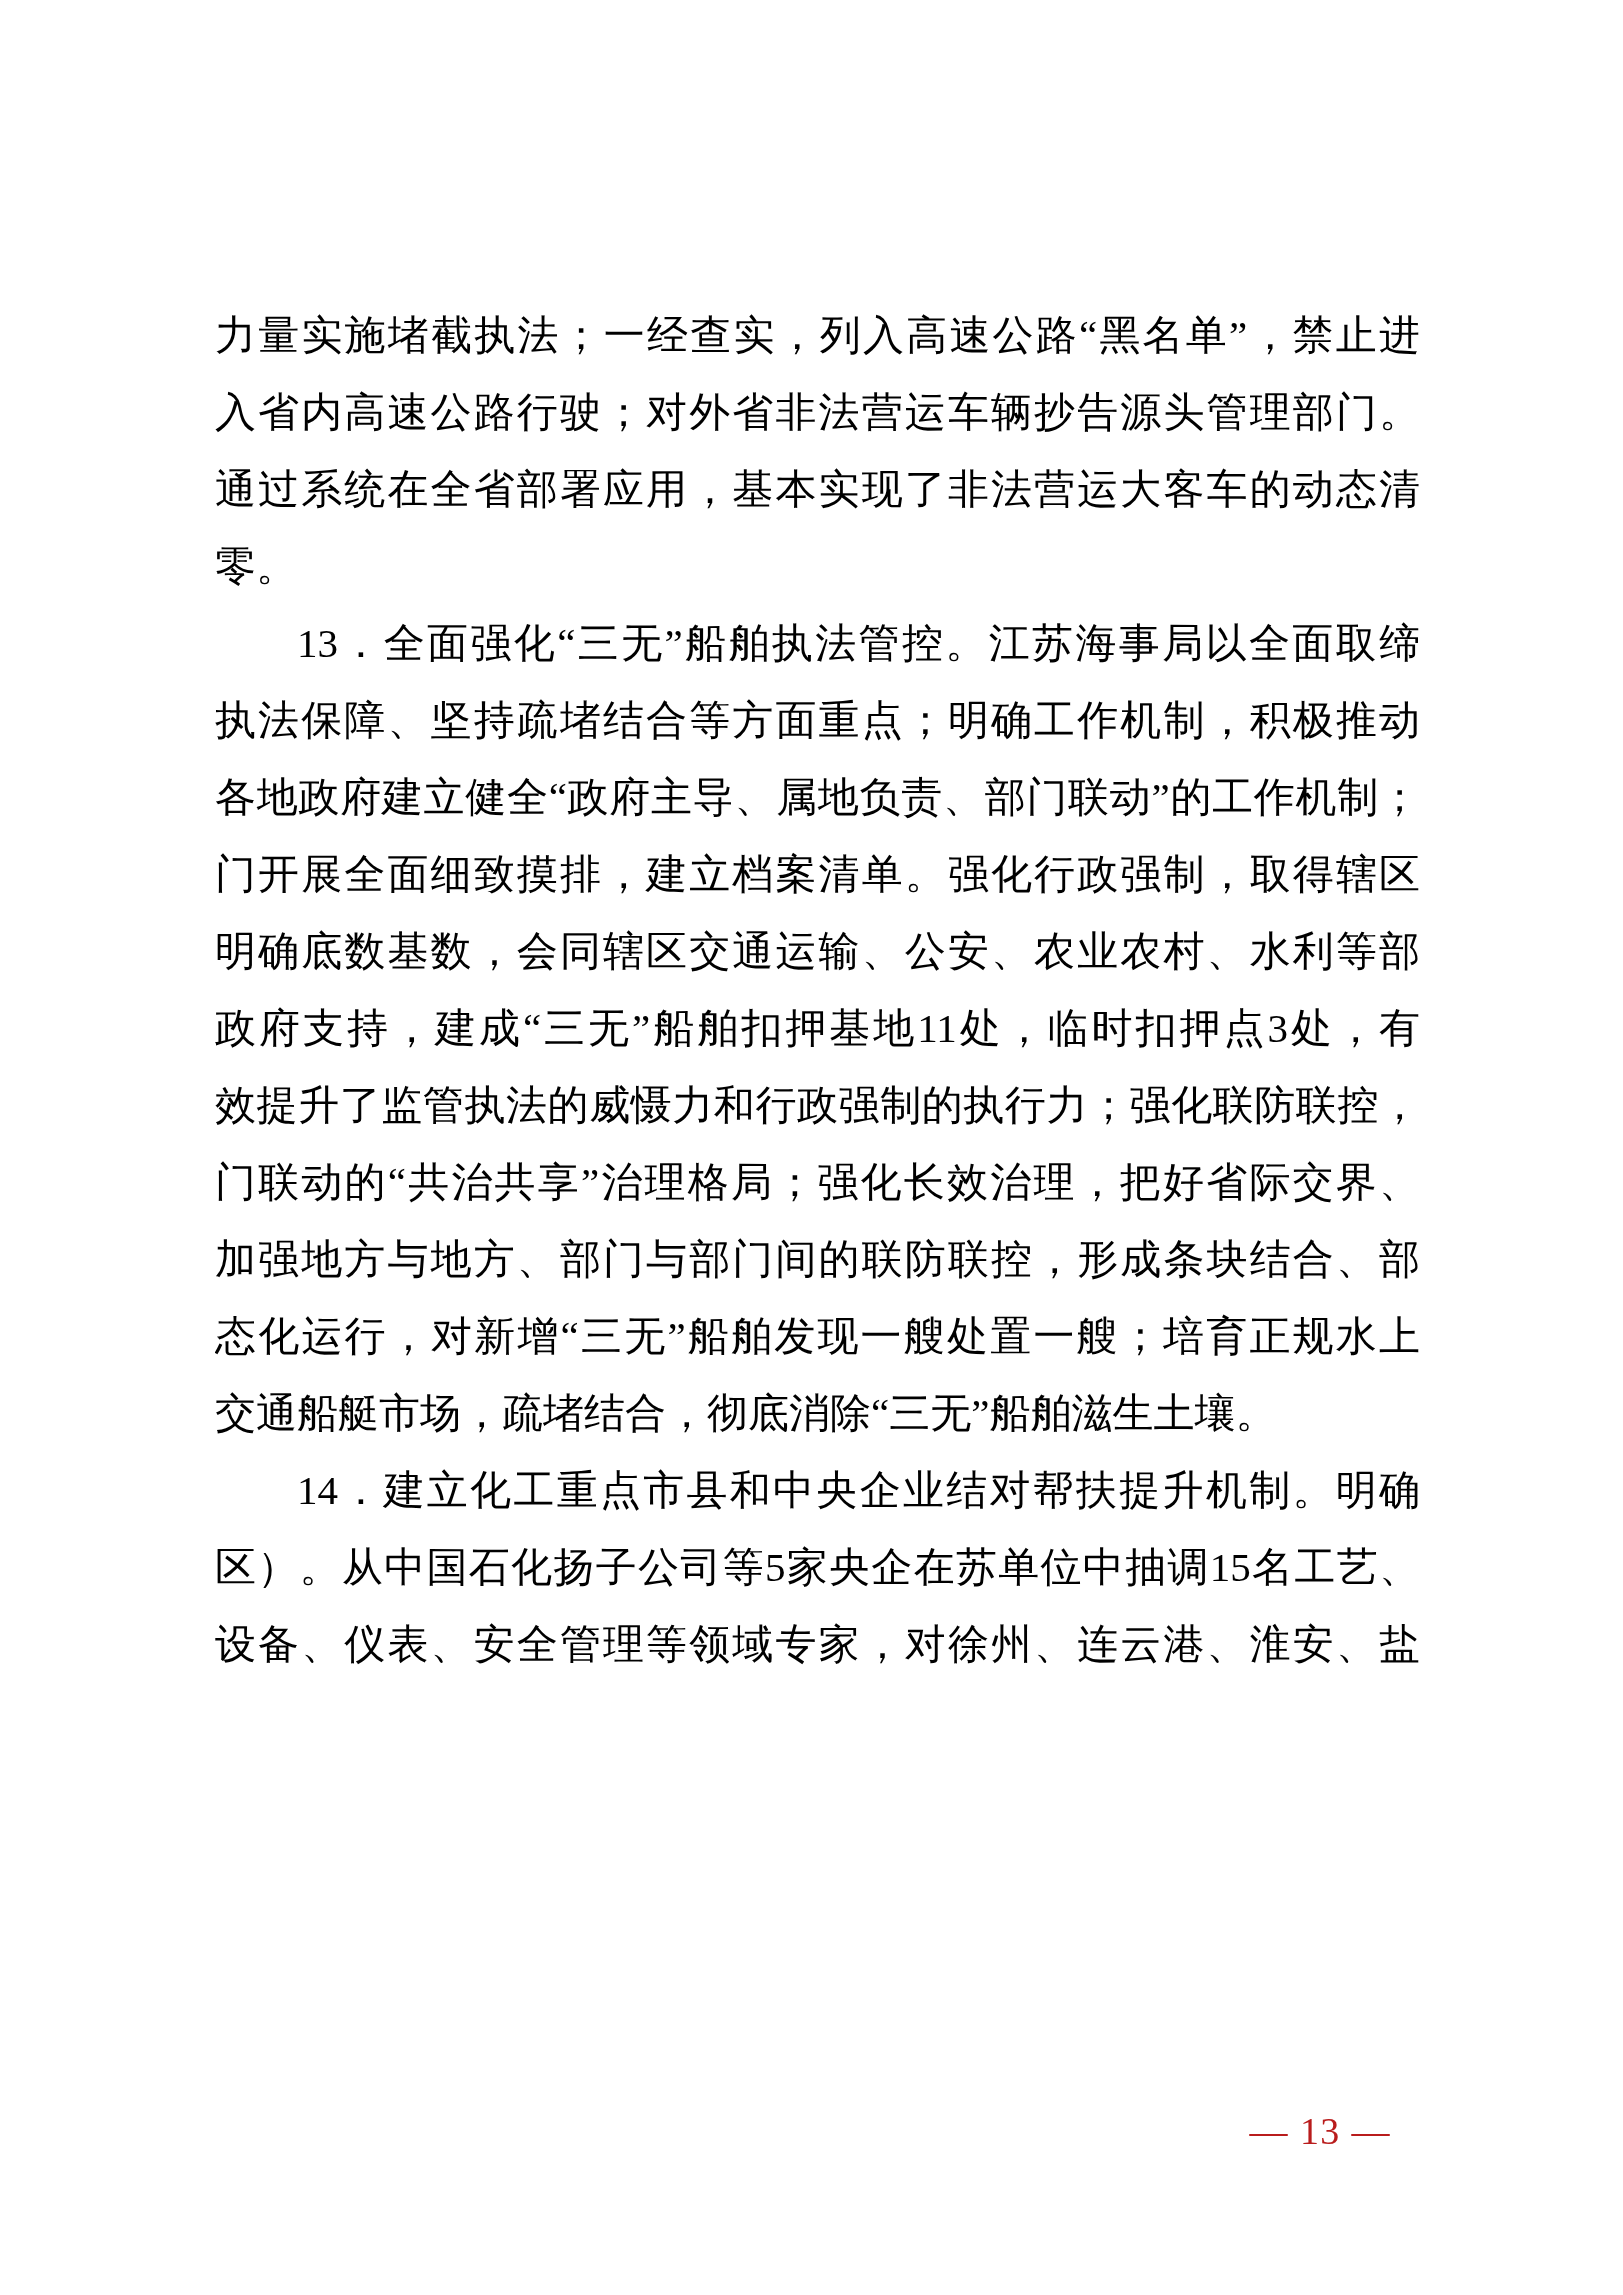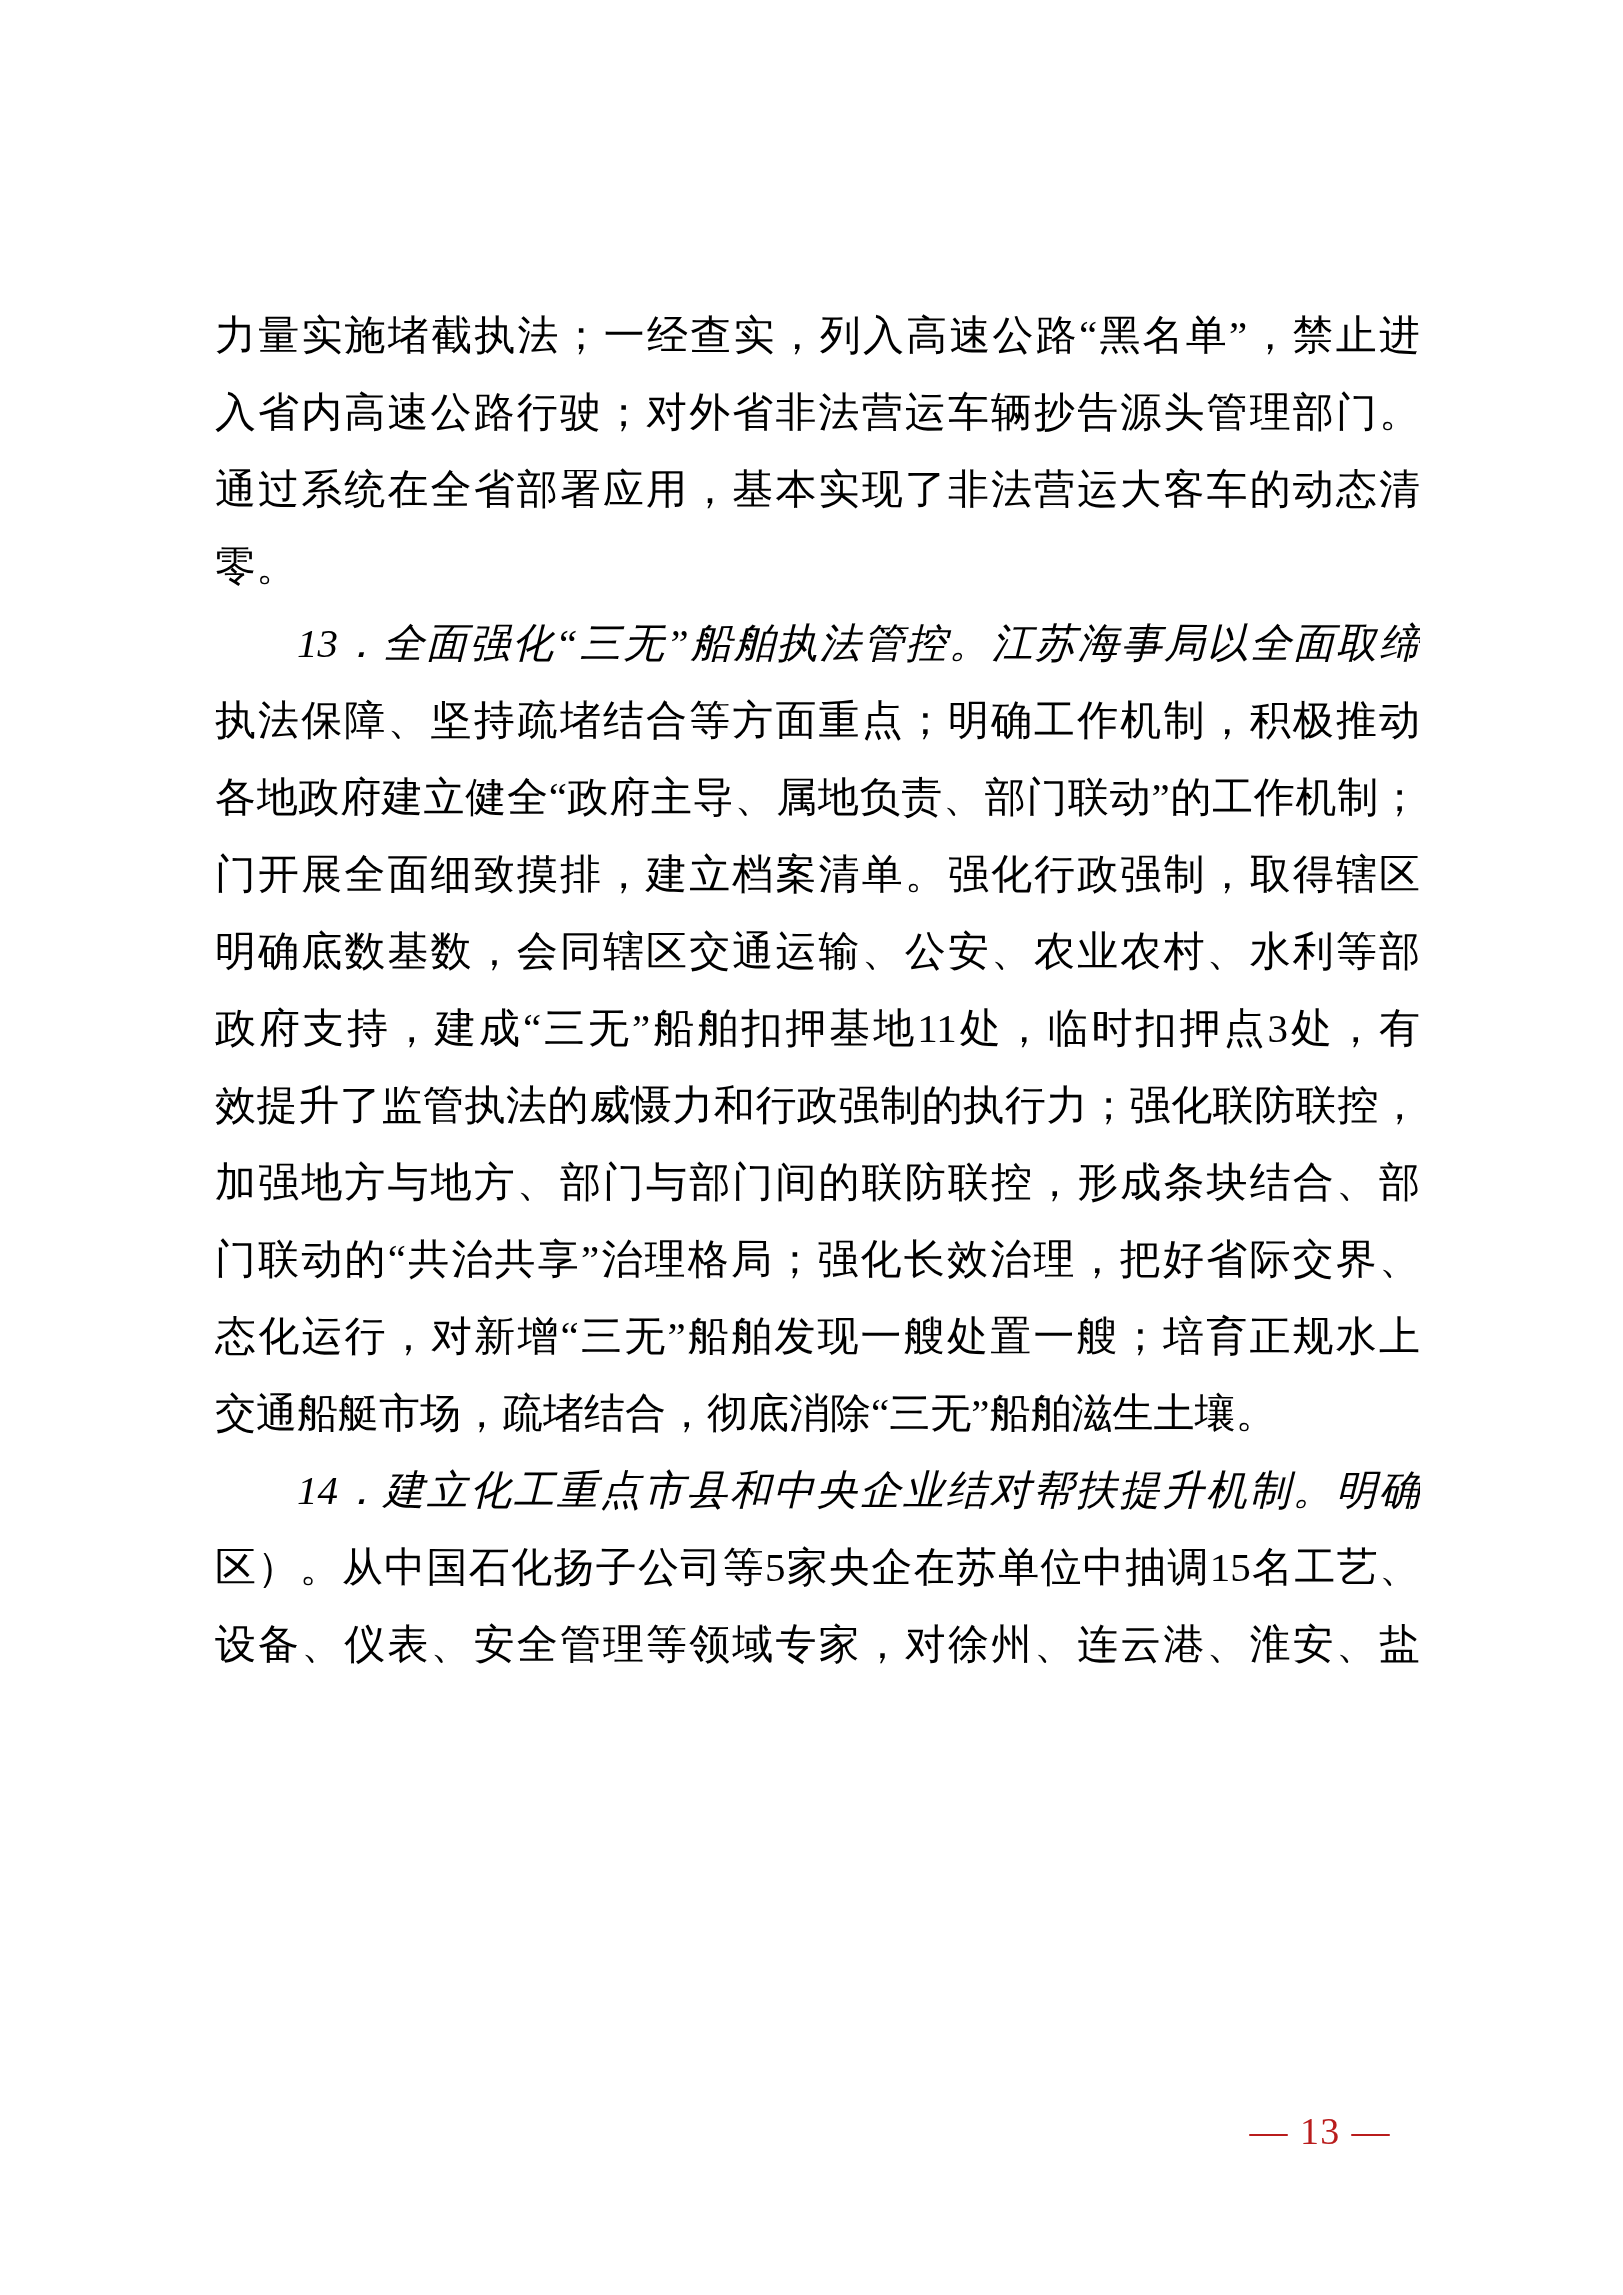--- a/index.html
+++ b/index.html
@@ -28,21 +28,20 @@
     line-height: 77px;
     height: 77px;
     overflow: hidden;
     text-align: justify;
     text-align-last: justify;
     text-justify: inter-character;
     white-space: normal;
   }
   .ln-indent {
     text-indent: 2em;
-    font-style: italic;
   }
   .ln-short {
     text-align: left;
     text-align-last: auto;
   }
   .page-footer {
     position: absolute;
     top: 2109px;
     right: 232px;
     font-size: 38px;
@@ -60,22 +59,22 @@
     <div class="ln">入省内高速公路行驶；对外省非法营运车辆抄告源头管理部门。</div>
     <div class="ln">通过系统在全省部署应用，基本实现了非法营运大客车的动态清</div>
     <div class="ln ln-short">零。</div>
     <div class="ln ln-indent">13．全面强化“三无”船舶执法管控。江苏海事局以全面取缔</div>
     <div class="ln">执法保障、坚持疏堵结合等方面重点；明确工作机制，积极推动</div>
     <div class="ln">各地政府建立健全“政府主导、属地负责、部门联动”的工作机制；</div>
     <div class="ln">门开展全面细致摸排，建立档案清单。强化行政强制，取得辖区</div>
     <div class="ln">明确底数基数，会同辖区交通运输、公安、农业农村、水利等部</div>
     <div class="ln">政府支持，建成“三无”船舶扣押基地11处，临时扣押点3处，有</div>
     <div class="ln">效提升了监管执法的威慑力和行政强制的执行力；强化联防联控，</div>
+    <div class="ln">门联动的“共治共享”治理格局；强化长效治理，把好省际交界、</div>
     <div class="ln">加强地方与地方、部门与部门间的联防联控，形成条块结合、部</div>
-    <div class="ln">门联动的“共治共享”治理格局；强化长效治理，把好省际交界、</div>
     <div class="ln">态化运行，对新增“三无”船舶发现一艘处置一艘；培育正规水上</div>
     <div class="ln ln-short">交通船艇市场，疏堵结合，彻底消除“三无”船舶滋生土壤。</div>
     <div class="ln ln-indent">14．建立化工重点市县和中央企业结对帮扶提升机制。明确</div>
     <div class="ln">区）。从中国石化扬子公司等5家央企在苏单位中抽调15名工艺、</div>
     <div class="ln">设备、仪表、安全管理等领域专家，对徐州、连云港、淮安、盐</div>
   </div>
 
   <div class="page-footer">— 13 —</div>
 </div>
 

